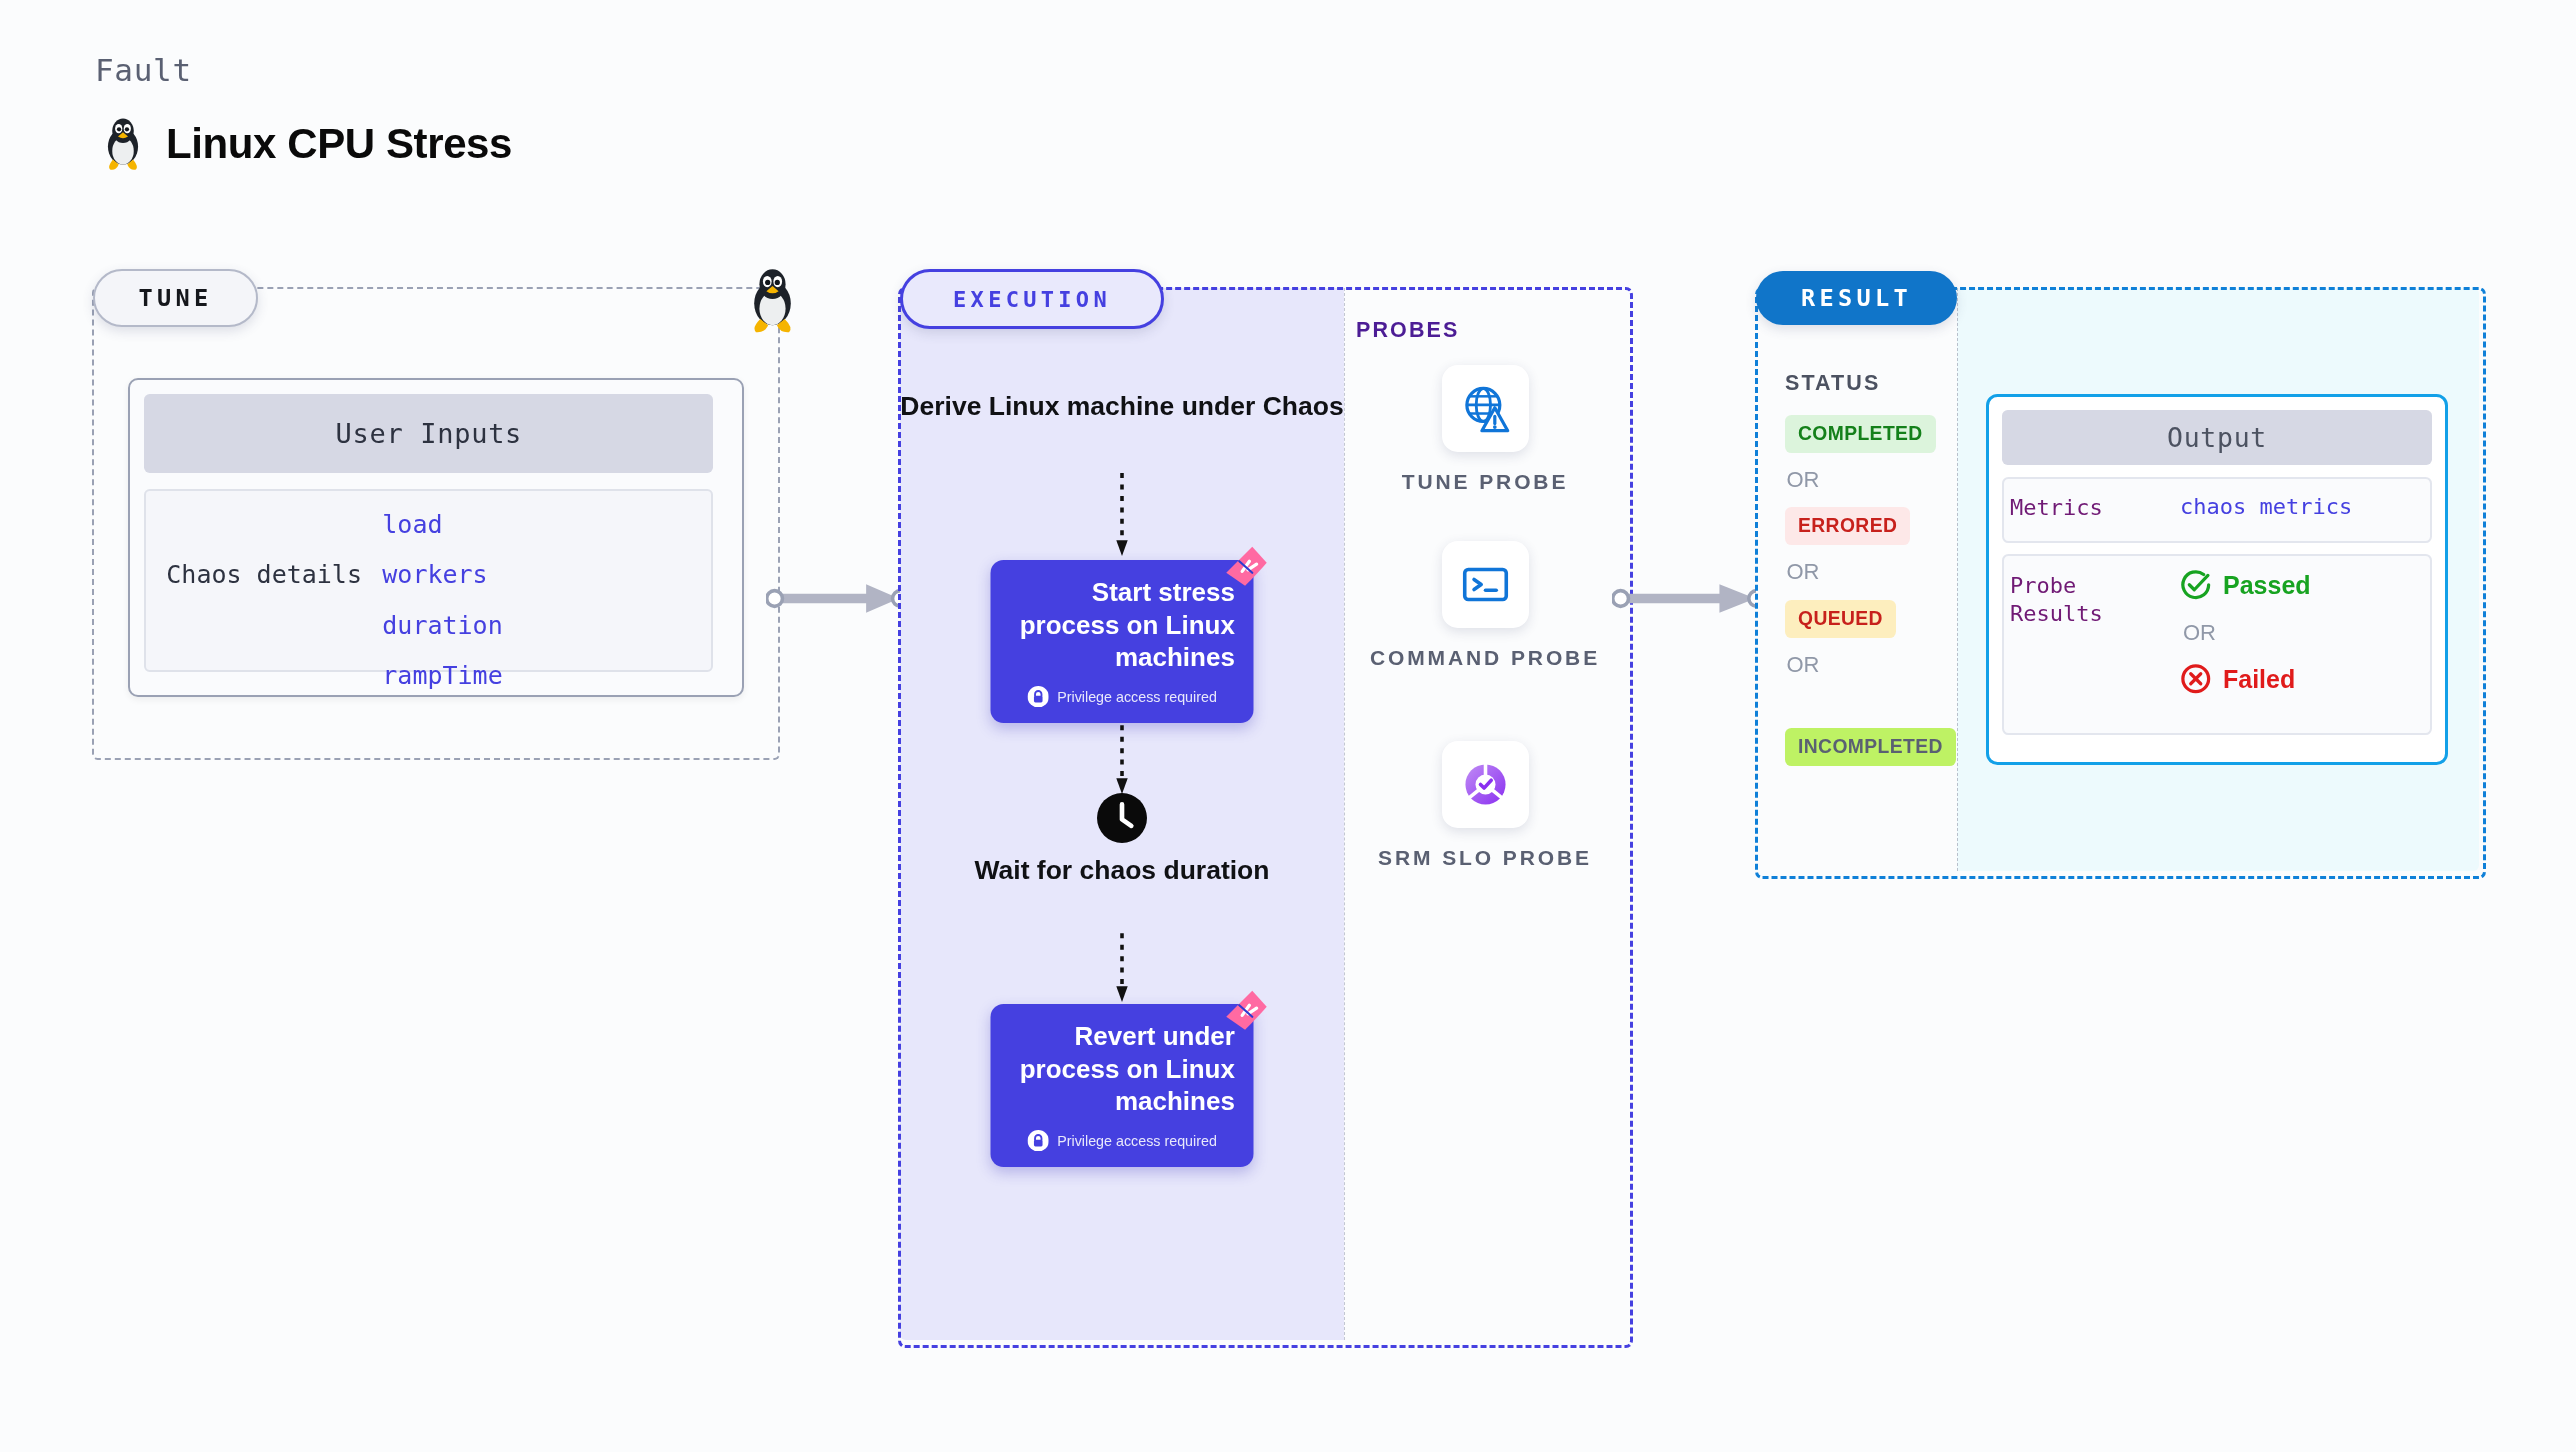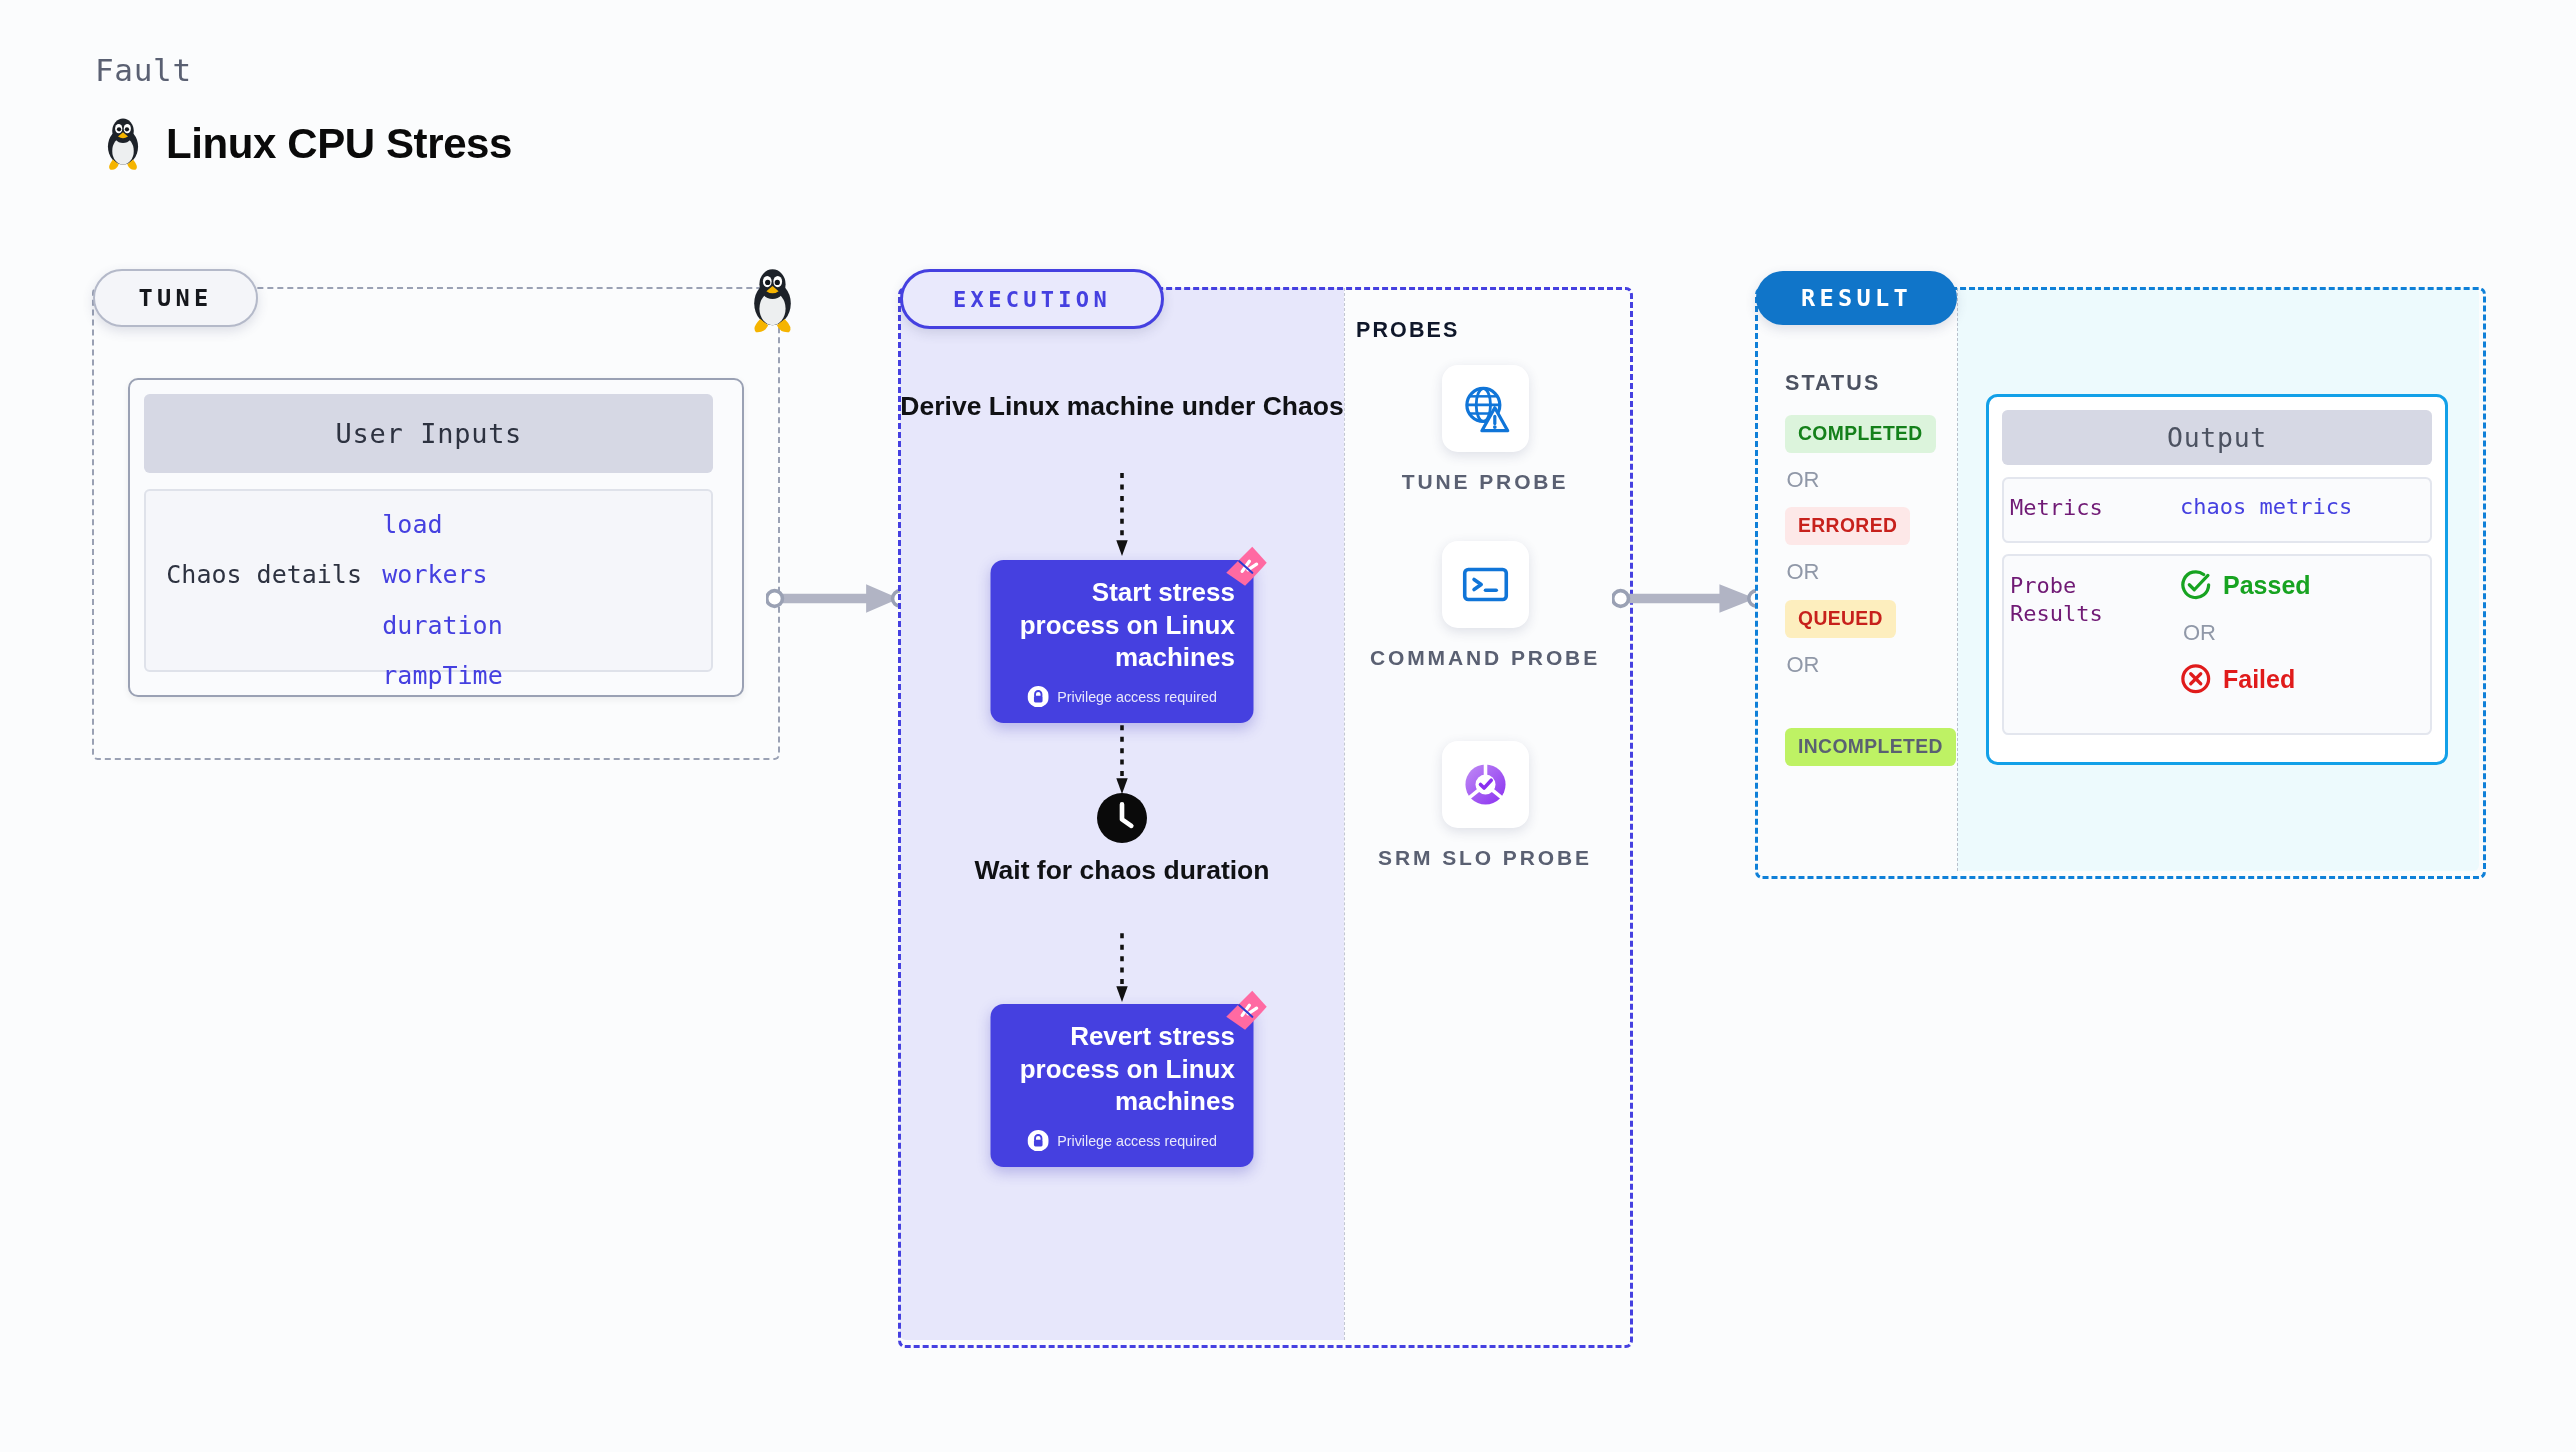--- a/index.html
+++ b/index.html
@@ -83,21 +83,21 @@
   #probes-divider{
     position:absolute;left:1344px;top:288px;width:0;height:1052px;
     border-left:1.4px dashed #c3c7d2;
   }
   #exec-pill{
     left:900px;top:269px;width:258px;height:54px;
     background:#e9e9fc;border:3.6px solid #4540e0;color:#4540e0;font-size:22px;
   }
   #probes-title{
     position:absolute;left:1356px;top:318px;
-    font-size:21.5px;font-weight:bold;color:#0f172a;letter-spacing:2.1px;
+    font-size:21.5px;font-weight:bold;color:#4c1d95;letter-spacing:2.1px;
   }
 
   
   #flow{position:absolute;left:900px;top:288px;width:444px;height:1052px;}
   .flow-heading{
     position:absolute;width:100%;text-align:center;
     font-size:26.5px;font-weight:bold;color:#101114;line-height:1.28;
   }
   .dotted-arrow{position:absolute;left:50%;transform:translateX(-50%);}
   .step-card{
@@ -309,21 +309,21 @@
   <div class="flow-heading" style="top:566px;">Wait for chaos duration</div>
 
   <div class="dotted-arrow" style="top:645px;">
     <svg width="14.3" height="72" viewBox="0 0 20 100">
       <line x1="10" y1="0" x2="10" y2="76" stroke="#111" stroke-width="5" stroke-dasharray="7 9"></line>
       <polygon points="2,74 18,74 10,96" fill="#111"></polygon>
     </svg>
   </div>
 
   <div class="step-card" style="top:716px;">
-    <div class="step-title">Revert stress process on Linux machines</div>
+    <div class="step-title">Revert under process on Linux machines</div>
     <div class="priv-row">
       <span>
         <svg width="21.5" height="21.5" viewBox="0 0 30 30">
           <circle cx="15" cy="15" r="15" fill="#fff"></circle>
           <path d="M10.5 14v-2.5a4.5 4.5 0 0 1 9 0V14" fill="none" stroke="#4540e0" stroke-width="2.6"></path>
           <rect x="9" y="13.5" width="12" height="9.5" rx="2" fill="#4540e0"></rect>
         </svg>
       </span>
       <span class="priv-text">Privilege access required</span>
     </div>

